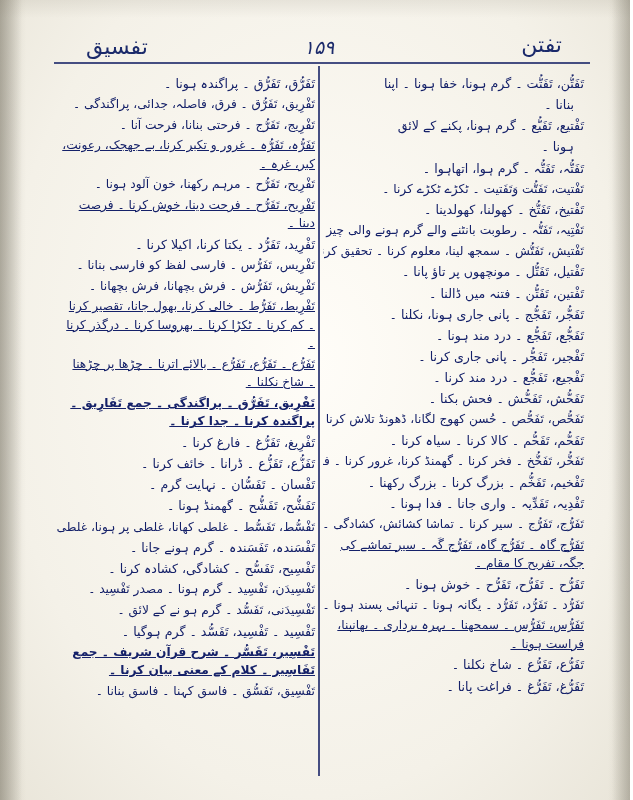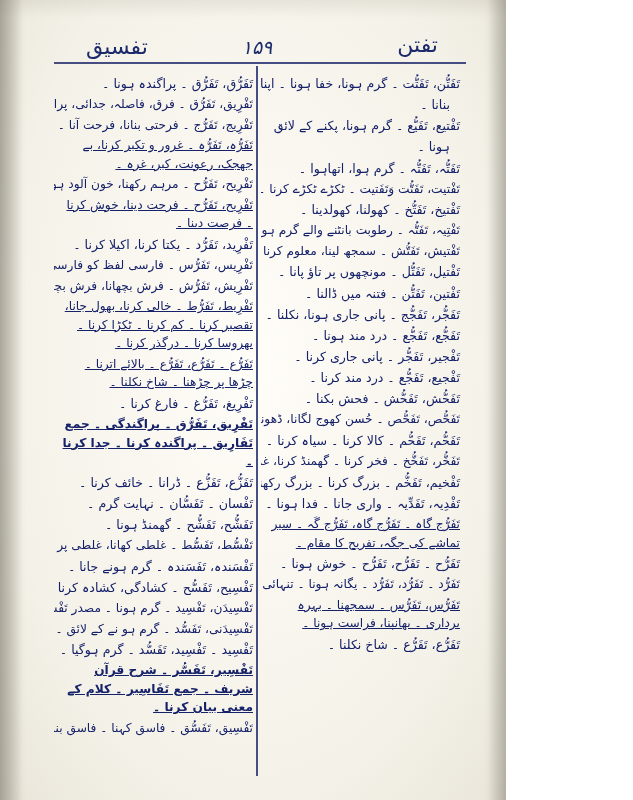--- a/index.html
+++ b/index.html
@@ -7,21 +7,21 @@
     padding: 0;
     background: #ffffff;
   }
   body {
     width: 633px;
     height: 800px;
     font-family: "DejaVu Sans", sans-serif;
   }
   #page {
     position: relative;
-    width: 506px;
+    width: 630px;
     height: 800px;
     background: #f7f5ef;
     overflow: hidden;
   }
   
   #page-tint {
     position: absolute;
     inset: 0;
     background:
       linear-gradient(90deg, rgba(150,145,130,0.30) 0px, rgba(255,255,255,0) 26px),
@@ -169,41 +169,43 @@
         <div class="entry">تَفَجُّر، تَفَجُّج ۔ پانی جاری ہونا، نکلنا ۔</div>
         <div class="entry">تَفَجُّع، تَفَجُّع ۔ درد مند ہونا ۔</div>
         <div class="entry">تَفْجیر، تَفَجُّر ۔ پانی جاری کرنا ۔</div>
         <div class="entry">تَفْجیع، تَفَجُّع ۔ درد مند کرنا ۔</div>
         <div class="entry">تَفَحُّش، تَفَحُّش ۔ فحش بکنا ۔</div>
         <div class="entry wide">تَفَحُّص، تَفَحُّص ۔ حُسن کھوج لگانا، ڈھونڈ تلاش کرنا ۔ کھودنا ۔</div>
         <div class="entry">تَفَحُّم، تَفَحُّم ۔ کالا کرنا ۔ سیاہ کرنا ۔</div>
         <div class="entry wide">تَفَخُّر، تَفَخُّخ ۔ فخر کرنا ۔ گھمنڈ کرنا، غرور کرنا ۔ فخر کرنا ۔</div>
         <div class="entry">تَفْخیم، تَفَخُّم ۔ بزرگ کرنا ۔ بزرگ رکھنا ۔</div>
         <div class="entry">تَفْدِیہ، تَفَدِّیہ ۔ واری جانا ۔ فدا ہونا ۔</div>
+        <div class="entry wide">تَفَرُّج، تَفَرُّج ۔ سیر کرنا ۔ تماشا کشائش، کشادگی ۔</div>
         <div class="entry wide two">تَفَرُّج گاہ ۔ تَفَرُّج گاہ، تَفَرُّج گَہ ۔ سیر تماشے کی جگہ، تفریح کا مقام ۔</div>
         <div class="entry">تَفَرُّح ۔ تَفَرُّح، تَفَرُّح ۔ خوش ہونا ۔</div>
         <div class="entry wide">تَفَرُّد ۔ تَفَرُّد، تَفَرُّد ۔ یگانہ ہونا ۔ تنہائی پسند ہونا ۔</div>
         <div class="entry wide two">تَفَرُّس، تَفَرُّس ۔ سمجھنا ۔ بہرہ برداری ۔ بھانپنا، فراست ہونا ۔</div>
         <div class="entry">تَفَرُّع، تَفَرُّع ۔ شاخ نکلنا ۔</div>
+        <div class="entry">تَفَرُّغ، تَفَرُّغ ۔ فراغت پانا ۔</div>
       </div>
 
       <div class="col" id="col-left">
         <div class="entry">تَفَرُّق، تَفَرُّق ۔ پراگندہ ہونا ۔</div>
         <div class="entry wide">تَفْرِیق، تَفَرُّق ۔ فرق، فاصلہ، جدائی، پراگندگی ۔</div>
         <div class="entry wide">تَفْرِیج، تَفَرُّج ۔ فرحتی بنانا، فرحت آنا ۔</div>
         <div class="entry wide two">تَفَرُّہ، تَفَرُّہ ۔ غرور و تکبر کرنا، بے جھجک، رعونت، کبر، غرہ ۔</div>
         <div class="entry wide">تَفْرِیح، تَفَرُّح ۔ مرہم رکھنا، خون آلود ہونا ۔</div>
         <div class="entry wide two">تَفْرِیح، تَفَرُّح ۔ فرحت دینا، خوش کرنا ۔ فرصت دینا ۔</div>
         <div class="entry">تَفْرِید، تَفَرُّد ۔ یکتا کرنا، اکیلا کرنا ۔</div>
         <div class="entry wide">تَفْرِیس، تَفَرُّس ۔ فارسی لفظ کو فارسی بنانا ۔</div>
         <div class="entry wide">تَفْرِیش، تَفَرُّش ۔ فرش بچھانا، فرش بچھانا ۔</div>
         <div class="entry wide two">تَفْرِیط، تَفَرُّط ۔ خالی کرنا، بھول جانا، تقصیر کرنا ۔ کم کرنا ۔ ٹکڑا کرنا ۔ بھروسا کرنا ۔ درگذر کرنا ۔</div>
         <div class="entry wide two">تَفَرُّع ۔ تَفَرُّع، تَفَرُّع ۔ بالائے اترنا ۔ چڑھا پر چڑھنا ۔ شاخ نکلنا ۔</div>
+        <div class="entry wide two big">تَفْرِیق، تَفَرُّق ۔ پراگندگی ۔ جمع تَفَارِیق ۔ پراگندہ کرنا ۔ جدا کرنا ۔</div>
         <div class="entry">تَفْرِیغ، تَفَرُّغ ۔ فارغ کرنا ۔</div>
-        <div class="entry wide two big">تَفْرِیق، تَفَرُّق ۔ پراگندگی ۔ جمع تَفَارِیق ۔ پراگندہ کرنا ۔ جدا کرنا ۔</div>
         <div class="entry">تَفَزُّع، تَفَزُّع ۔ ڈرانا ۔ خائف کرنا ۔</div>
         <div class="entry">تَفْسان ۔ تَفَسُّان ۔ نہایت گرم ۔</div>
         <div class="entry">تَفَشُّح، تَفَشُّح ۔ گھمنڈ ہونا ۔</div>
         <div class="entry wide">تَفْسُّط، تَفَسُّط ۔ غلطی کھانا، غلطی پر ہونا، غلطی ہونا ۔</div>
         <div class="entry">تَفْسَندہ، تَفَسَندہ ۔ گرم ہونے جانا ۔</div>
         <div class="entry">تَفْسِیح، تَفَسُّح ۔ کشادگی، کشادہ کرنا ۔</div>
         <div class="entry wide">تَفْسِیدَن، تَفْسِید ۔ گرم ہونا ۔ مصدر تَفْسِید ۔</div>
         <div class="entry wide">تَفْسِیدَنی، تَفَسُّد ۔ گرم ہو نے کے لائق ۔</div>
         <div class="entry">تَفْسِید ۔ تَفْسِید، تَفَسُّد ۔ گرم ہوگیا ۔</div>
         <div class="entry wide two big">تَفْسِیر، تَفَسُّر ۔ شرح قرآن شریف ۔ جمع تَفَاسِیر ۔ کلام کے معنی بیان کرنا ۔</div>

